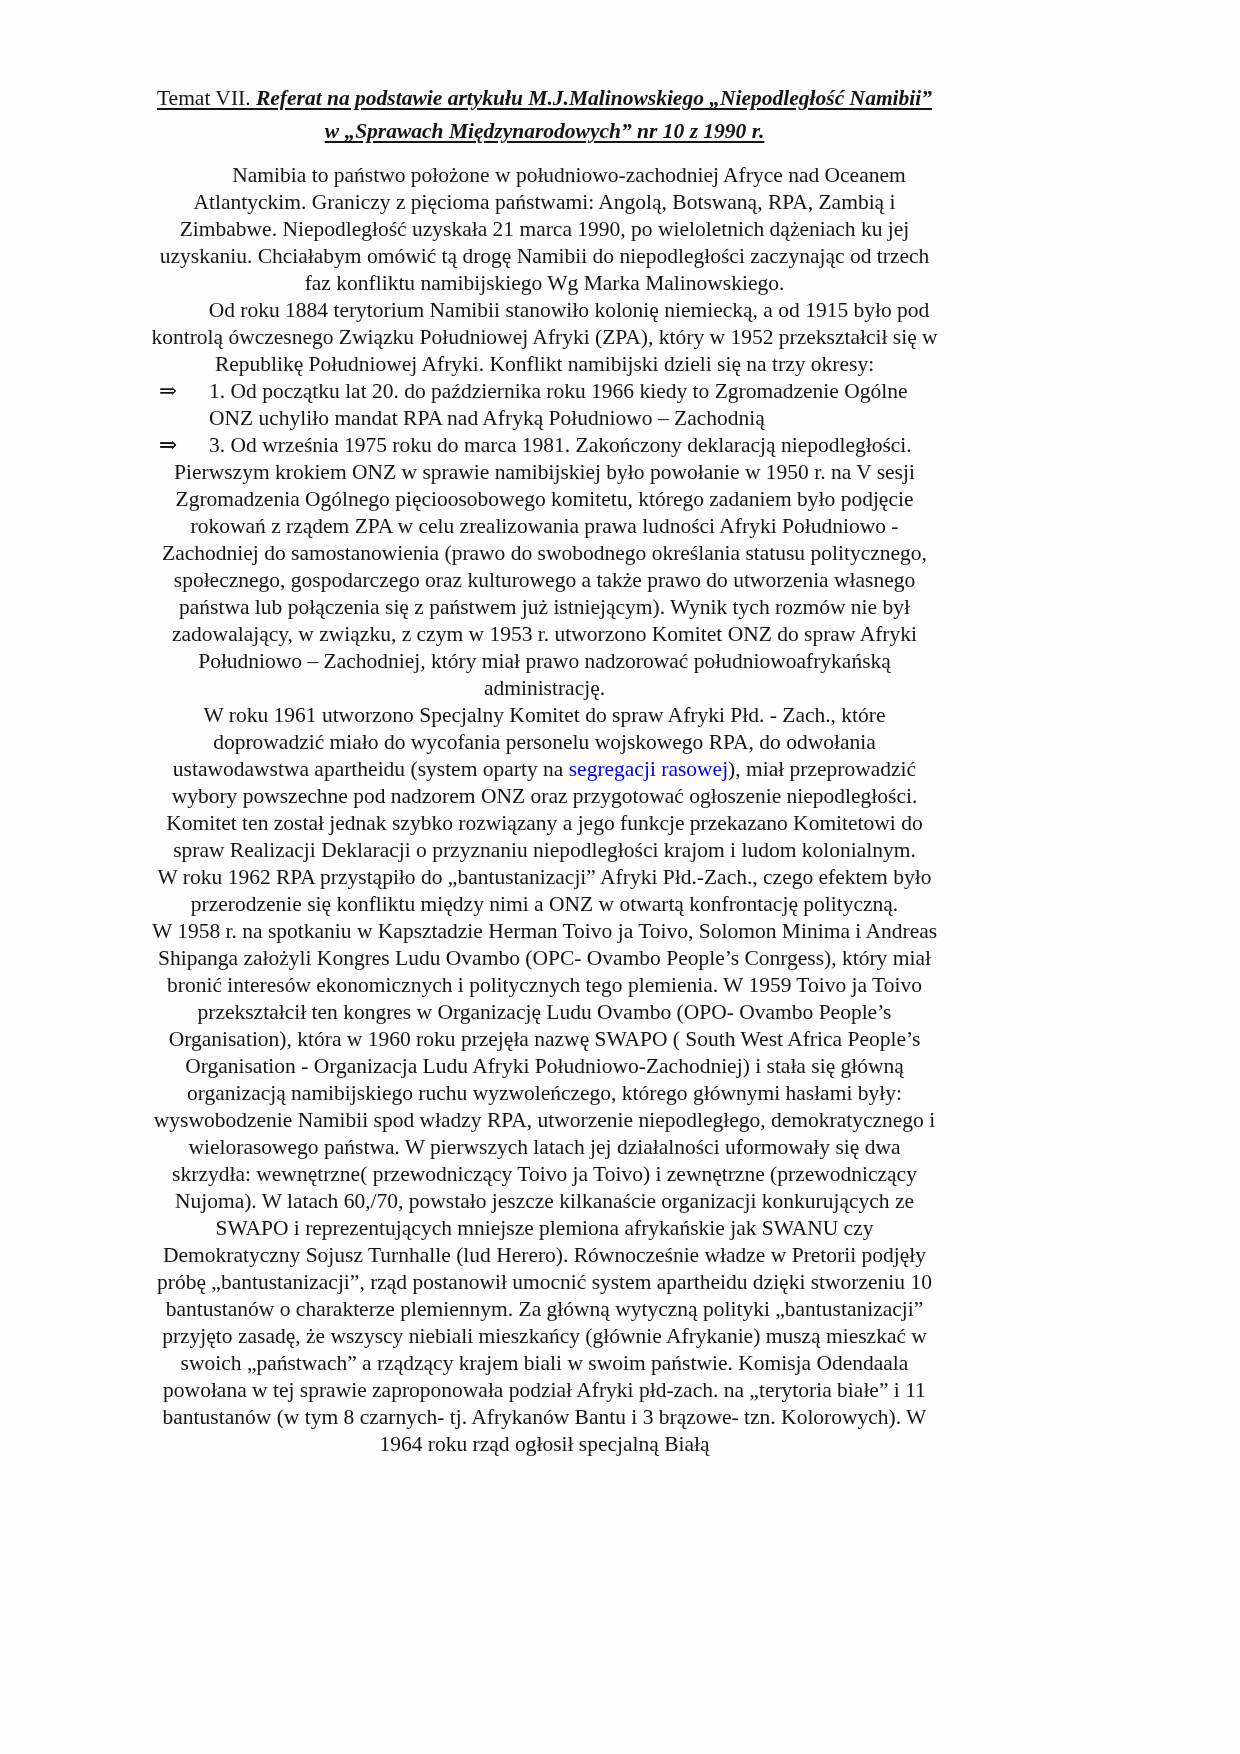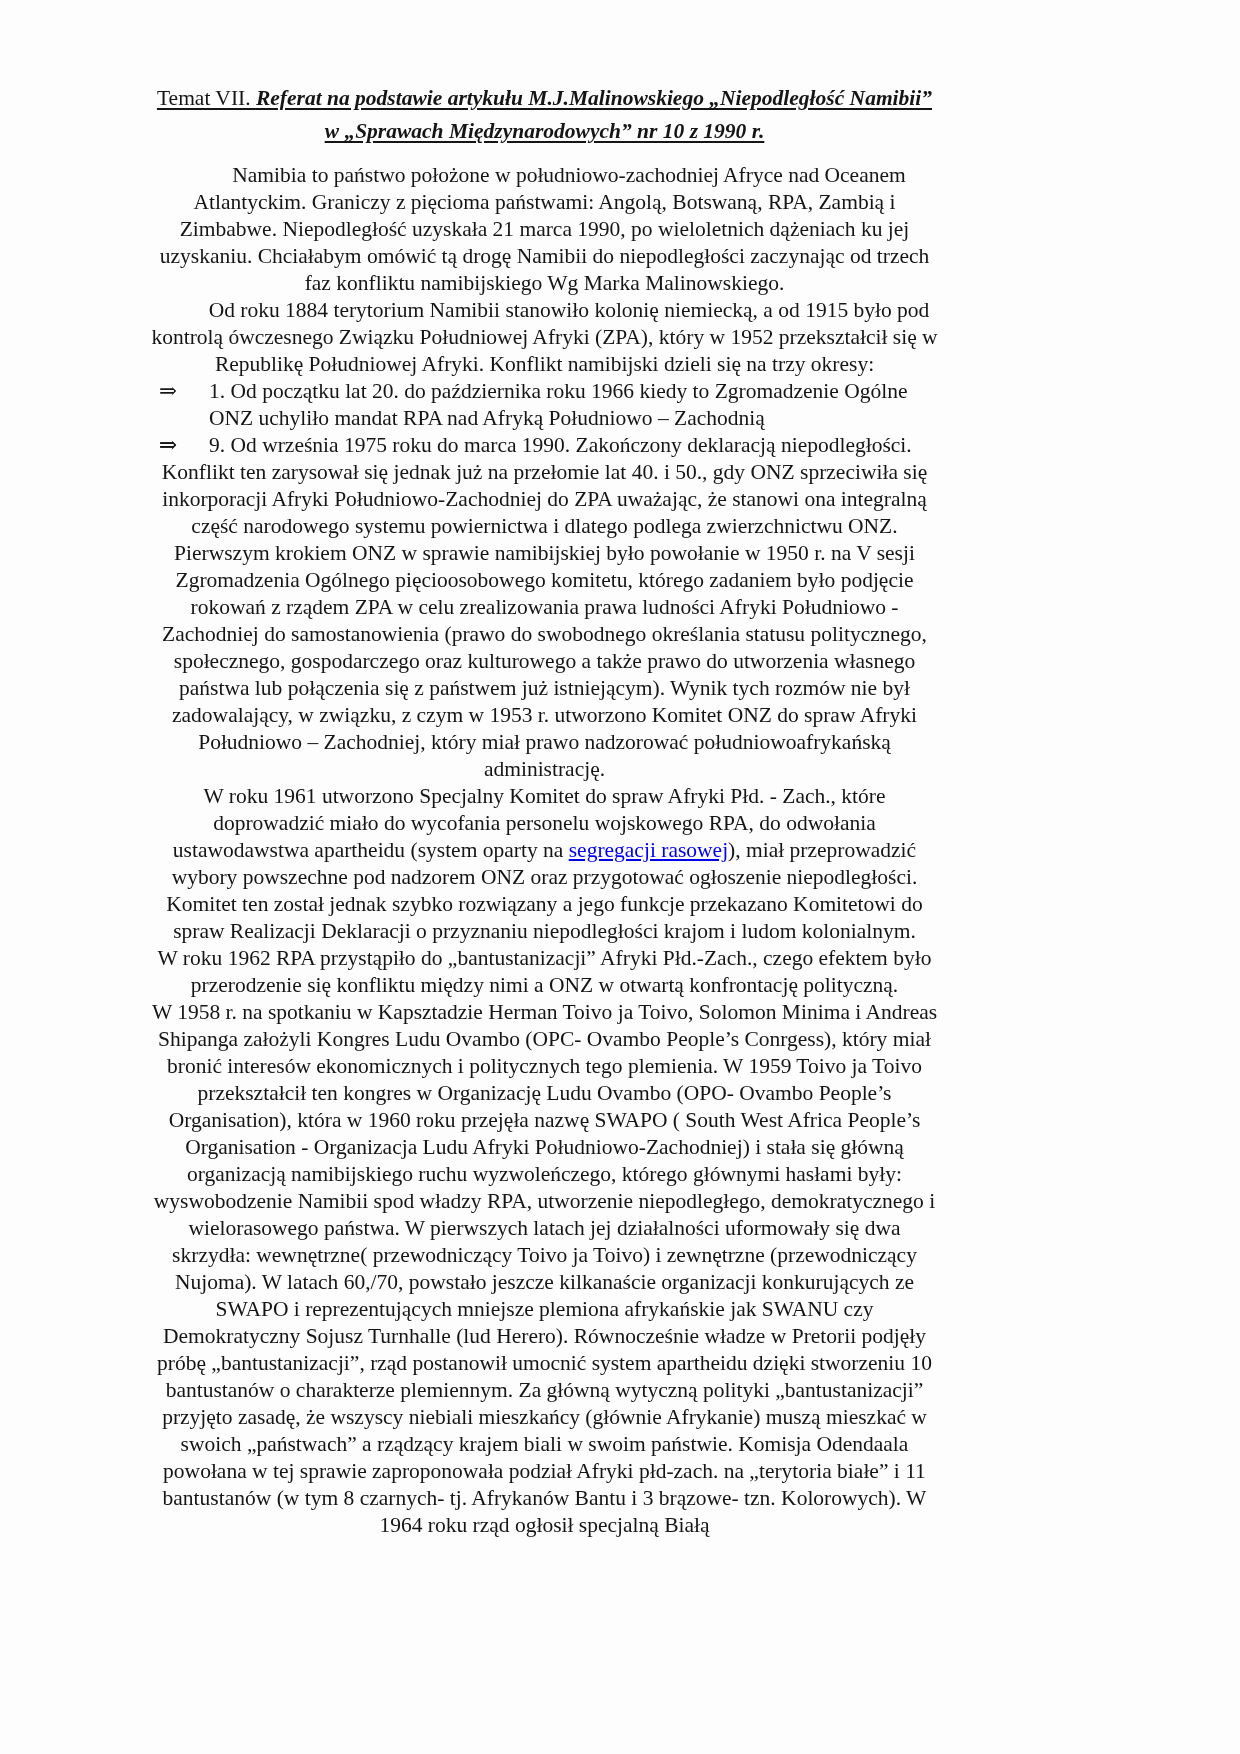--- a/index.html
+++ b/index.html
@@ -51,21 +51,20 @@
     position: relative;
     padding-left: 61px;
   }
   ul.arrow-list .arrow {
     position: absolute;
     left: 11px;
     top: 0;
   }
   a.doc-link {
     color: #0000ee;
-    text-decoration: underline;
     cursor: pointer;
   }
 </style>
 </head>
 <body>
 
 <div class="page">
 
   <h1 class="doc-title"><span class="title-prefix">Temat VII. </span><span class="title-main">Referat na podstawie artykułu M.J.Malinowskiego „Niepodległość Namibii” w „Sprawach Międzynarodowych” nr 10 z 1990 r.</span></h1>
 
@@ -76,25 +75,24 @@
   <ul class="arrow-list">
     <li>
       <span class="arrow">⇒</span>
       <span>1. Od początku lat 20. do października roku 1966 kiedy to Zgromadzenie Ogólne ONZ uchyliło mandat RPA nad Afryką Południowo – Zachodnią</span>
     </li>
     <li>
       <span class="arrow">⇒</span>
     </li>
     <li>
       <span class="arrow">⇒</span>
-      <span>9. Od września 1975 roku do marca 1990. Zakończony deklaracją niepodległości.</span>
+      <span>3. Od września 1975 roku do marca 1981. Zakończony deklaracją niepodległości.</span>
     </li>
   </ul>
 
-  <p>Konflikt ten zarysował się jednak już na przełomie lat 40. i 50., gdy ONZ sprzeciwiła się inkorporacji Afryki Południowo-Zachodniej do ZPA uważając, że stanowi ona integralną część narodowego systemu powiernictwa i dlatego podlega zwierzchnictwu ONZ.</p>
 
   <p>Pierwszym krokiem ONZ w sprawie namibijskiej było powołanie w 1950 r. na V sesji Zgromadzenia Ogólnego pięcioosobowego komitetu, którego zadaniem było podjęcie rokowań z rządem ZPA w celu zrealizowania prawa ludności Afryki Południowo - Zachodniej do samostanowienia (prawo do swobodnego określania statusu politycznego, społecznego, gospodarczego oraz kulturowego a także prawo do utworzenia własnego państwa lub połączenia się z państwem już istniejącym). Wynik tych rozmów nie był zadowalający, w związku, z czym w 1953 r. utworzono Komitet ONZ do spraw Afryki Południowo – Zachodniej, który miał prawo nadzorować południowoafrykańską administrację.</p>
 
   <p><span>W roku 1961 utworzono Specjalny Komitet do spraw Afryki Płd. - Zach., które doprowadzić miało do wycofania personelu wojskowego RPA, do odwołania ustawodawstwa apartheidu (system oparty na </span><a class="doc-link">segregacji rasowej</a><span>), miał przeprowadzić wybory powszechne pod nadzorem ONZ oraz przygotować ogłoszenie niepodległości. Komitet ten został jednak szybko rozwiązany a jego funkcje przekazano Komitetowi do spraw Realizacji Deklaracji o przyznaniu niepodległości krajom i ludom kolonialnym.</span></p>
 
   <p>W roku 1962 RPA przystąpiło do „bantustanizacji” Afryki Płd.-Zach., czego efektem było przerodzenie się konfliktu między nimi a ONZ w otwartą konfrontację polityczną.</p>
 
   <p>W 1958 r. na spotkaniu w Kapsztadzie Herman Toivo ja Toivo, Solomon Minima i Andreas Shipanga założyli Kongres Ludu Ovambo (OPC- Ovambo People’s Conrgess), który miał bronić interesów ekonomicznych i politycznych tego plemienia. W 1959 Toivo ja Toivo przekształcił ten kongres w Organizację Ludu Ovambo (OPO- Ovambo People’s Organisation), która w 1960 roku przejęła nazwę SWAPO ( South West Africa People’s Organisation - Organizacja Ludu Afryki Południowo-Zachodniej) i stała się główną organizacją namibijskiego ruchu wyzwoleńczego, którego głównymi hasłami były: wyswobodzenie Namibii spod władzy RPA, utworzenie niepodległego, demokratycznego i wielorasowego państwa. W pierwszych latach jej działalności uformowały się dwa skrzydła: wewnętrzne( przewodniczący Toivo ja Toivo) i zewnętrzne (przewodniczący Nujoma). W latach 60,/70, powstało jeszcze kilkanaście organizacji konkurujących ze SWAPO i reprezentujących mniejsze plemiona afrykańskie jak SWANU czy Demokratyczny Sojusz Turnhalle (lud Herero). Równocześnie władze w Pretorii podjęły próbę „bantustanizacji”, rząd postanowił umocnić system apartheidu dzięki stworzeniu 10 bantustanów o charakterze plemiennym. Za główną wytyczną polityki „bantustanizacji” przyjęto zasadę, że wszyscy niebiali mieszkańcy (głównie Afrykanie) muszą mieszkać w swoich „państwach”  a rządzący krajem biali w swoim państwie. Komisja Odendaala powołana w tej sprawie zaproponowała podział Afryki płd-zach. na „terytoria białe” i 11 bantustanów (w tym 8 czarnych- tj. Afrykanów Bantu i 3 brązowe- tzn. Kolorowych). W 1964 roku rząd ogłosił specjalną Białą</p>
 
 </div>

